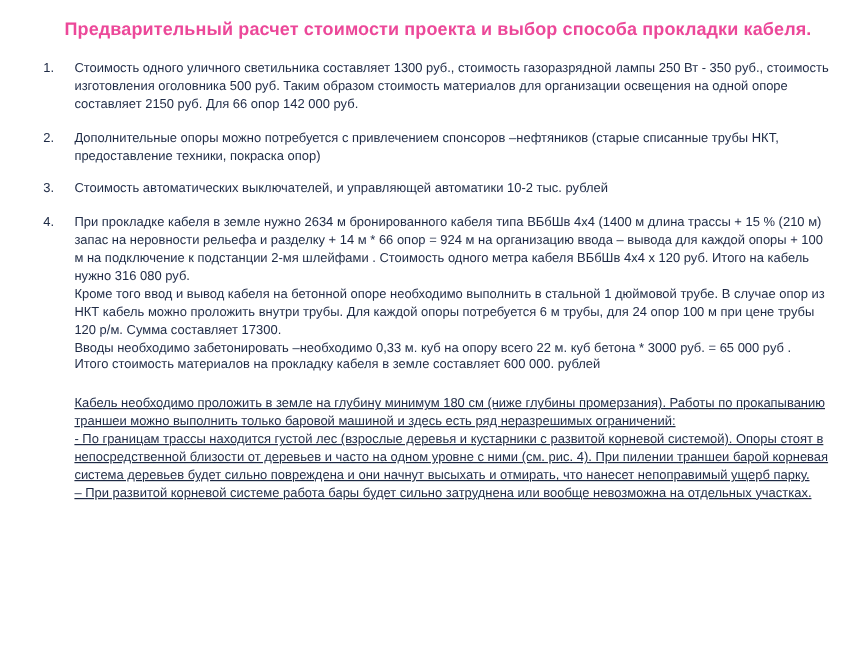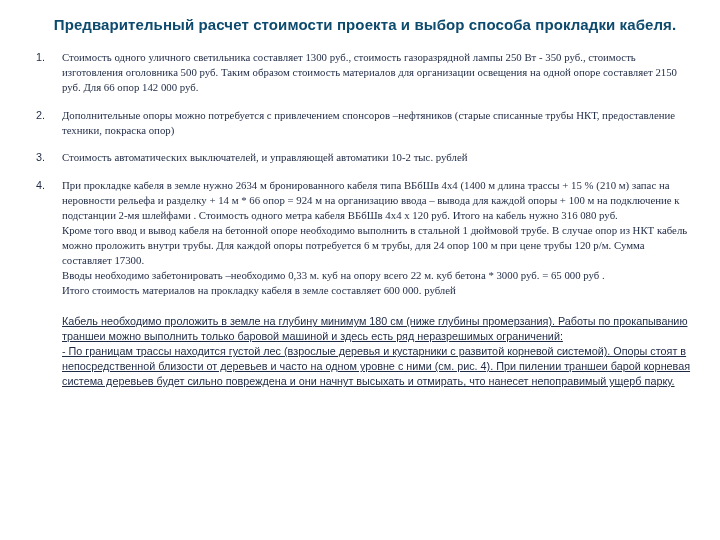--- a/index.html
+++ b/index.html
@@ -12,28 +12,28 @@
   .slide {
     width: 720px; height: 540px;
     padding: 16px 26px 8px 36px;
     overflow: hidden;
     background: #ffffff;
   }
   .title {
     font-weight: bold;
     font-size: 15px;
     text-align: center;
-    color: #0c4a6e;
+    color: #ec4899;
     margin-bottom: 17px;
     letter-spacing: 0.1px;
   }
   .list { font-size: 10.8px; line-height: 1.38; }
   .item { display: flex; margin-bottom: 13px; }
   .num { width: 26px; flex-shrink: 0; }
-  .text { flex: 1; padding-right: 2px; font-family: Liberation Serif, serif; }
+  .text { flex: 1; padding-right: 2px; }
   .text p { margin: 0; }
   .footer {
     margin-left: 26px;
     margin-top: 17px;
     font-size: 10.8px;
     line-height: 1.38;
     padding-right: 2px;
   }
   .footer p { margin: 0; text-decoration: underline; }
 </style>
@@ -74,14 +74,15 @@
         <p>Вводы необходимо забетонировать –необходимо 0,33 м. куб на опору всего 22 м. куб бетона * 3000 руб. = 65 000 руб .</p>
         <p>Итого стоимость материалов на прокладку кабеля в земле составляет 600 000. рублей</p>
       </div>
     </div>
 
   </div>
 
   <div class="footer">
     <p>Кабель необходимо проложить в земле на глубину минимум 180 см (ниже  глубины промерзания). Работы по прокапыванию траншеи можно выполнить только баровой машиной и здесь есть ряд неразрешимых ограничений:</p>
     <p> -  По границам трассы находится густой лес (взрослые деревья и кустарники с развитой корневой системой). Опоры стоят в непосредственной близости от деревьев и часто на одном уровне с ними (см. рис. 4). При пилении траншеи барой корневая система деревьев будет сильно повреждена и они начнут высыхать и отмирать, что нанесет непоправимый ущерб парку.</p>
+    <p>– При развитой корневой системе работа бары будет сильно затруднена или вообще невозможна на отдельных участках.</p>
   </div>
 </div>
 
 </body></html>

